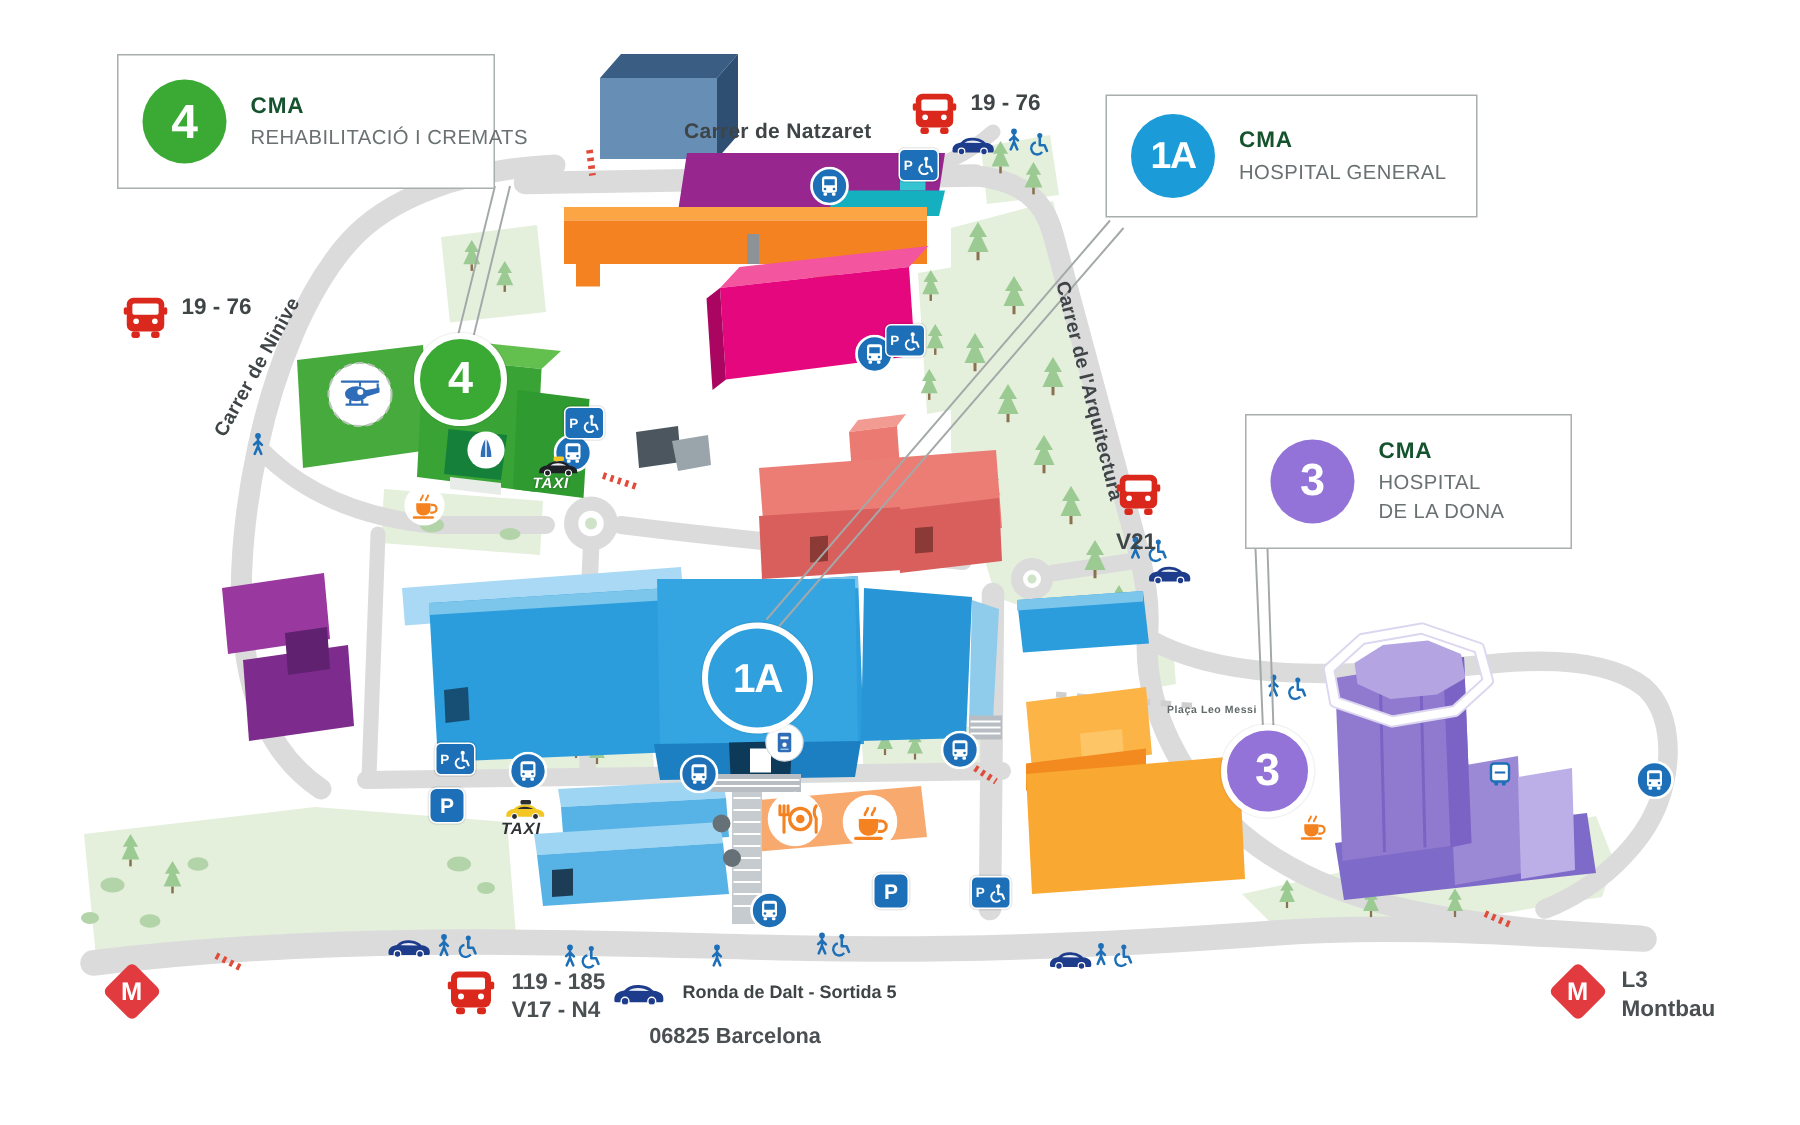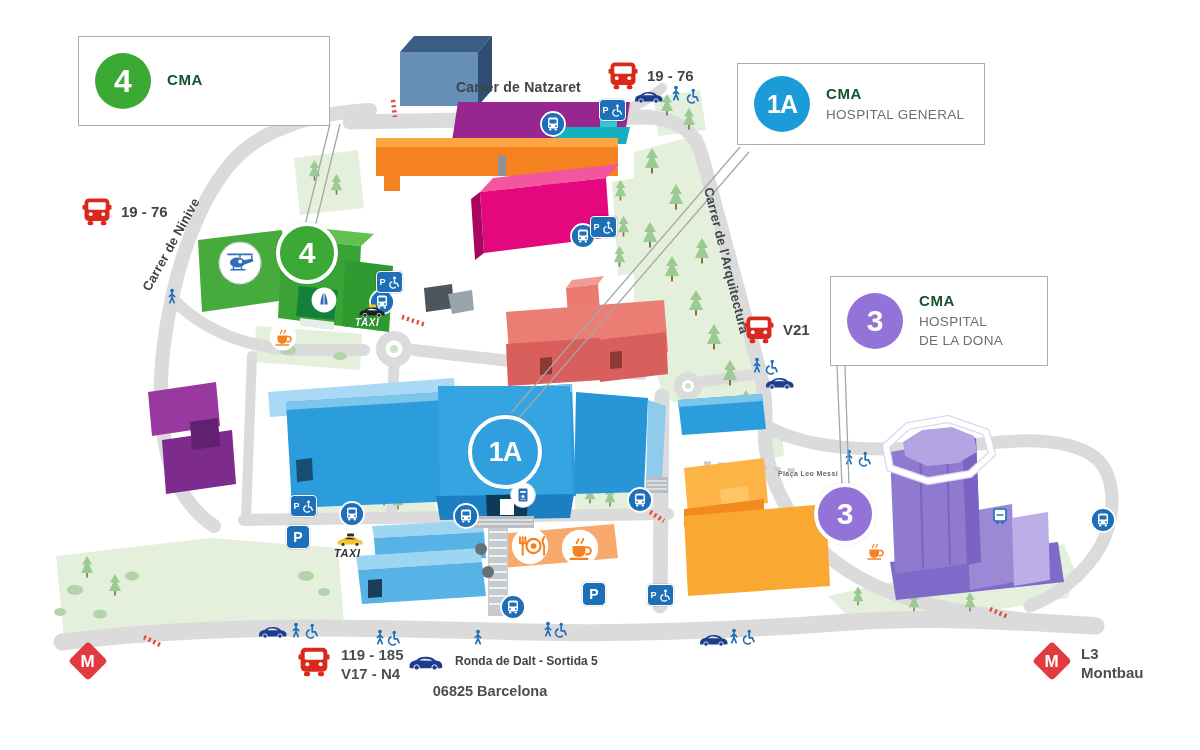--- a/index.html
+++ b/index.html
@@ -27,26 +27,26 @@
   .callout .title{font-size:15px;font-weight:800;color:#14532d;letter-spacing:.6px;margin-bottom:3px;}
   .callout .line{font-size:13.5px;color:#6a7172;letter-spacing:.3px;line-height:19px;white-space:nowrap;}
   
   .street{position:absolute;font-weight:800;color:#3f4547;letter-spacing:.2px;white-space:nowrap;}
   .st-natzaret{left:456px;top:79px;font-size:14px;}
   .st-ninive{left:96px;top:237px;width:150px;text-align:center;font-size:13px;transform:rotate(-61deg);}
   .st-arq{left:624px;top:253px;width:205px;text-align:center;font-size:13px;transform:rotate(76deg);}
   .plaza-label{position:absolute;left:758px;top:470px;width:100px;text-align:center;
                font-size:7px;font-weight:700;color:#606868;letter-spacing:.4px;}
   
-  .busline{position:absolute;display:flex;align-items:center;gap:9px;
+  .busline{position:absolute;display:flex;align-items:flex-start;gap:9px;
            font-weight:800;font-size:15px;color:#3f4547;}
   .busline svg{color:#da291c;}
   .bs-topright{left:608px;top:60px;}
   .bs-left{left:82px;top:196px;}
-  .bs-v21{left:744px;top:314px;}
+  .bs-v21{left:744px;top:314px;flex-direction:column;}
   
   .p-sign{position:absolute;width:24px;height:24px;background:#1d70b7;color:#fff;border-radius:5px;
           display:flex;align-items:center;justify-content:center;font-weight:800;font-size:14px;
           border:1.5px solid #fff;box-shadow:0 0 0 1px rgba(0,0,0,.08);box-sizing:border-box;}
   .pa-sign{position:absolute;width:27px;height:22px;background:#1d70b7;color:#fff;border-radius:4px;
            display:flex;align-items:center;justify-content:center;gap:1px;
            border:1.5px solid #fff;box-shadow:0 0 0 1px rgba(0,0,0,.08);box-sizing:border-box;}
   .pa-sign .p{font-size:9px;font-weight:800;line-height:1;}
   .taxi-label{position:absolute;font-weight:800;letter-spacing:.6px;font-style:italic;}
   .tx-1{left:355px;top:317px;font-size:10px;color:#fff;text-shadow:0 0 2px rgba(0,0,0,.35);}
@@ -420,20 +420,21 @@
 <div class="plaza-label">Plaça Leo Messi</div>
 
 <div class="badge badge-4">4</div>
 <div class="badge badge-1a">1A</div>
 <div class="badge badge-3">3</div>
 
 <div class="callout co-4">
   <div class="circ">4</div>
   <div>
     <div class="title">CMA</div>
+    <div class="line">REHABILITACIÓ I CREMATS</div>
   </div>
 </div>
 <div class="callout co-1a">
   <div class="circ">1A</div>
   <div>
     <div class="title">CMA</div>
     <div class="line">HOSPITAL GENERAL</div>
   </div>
 </div>
 <div class="callout co-3">

